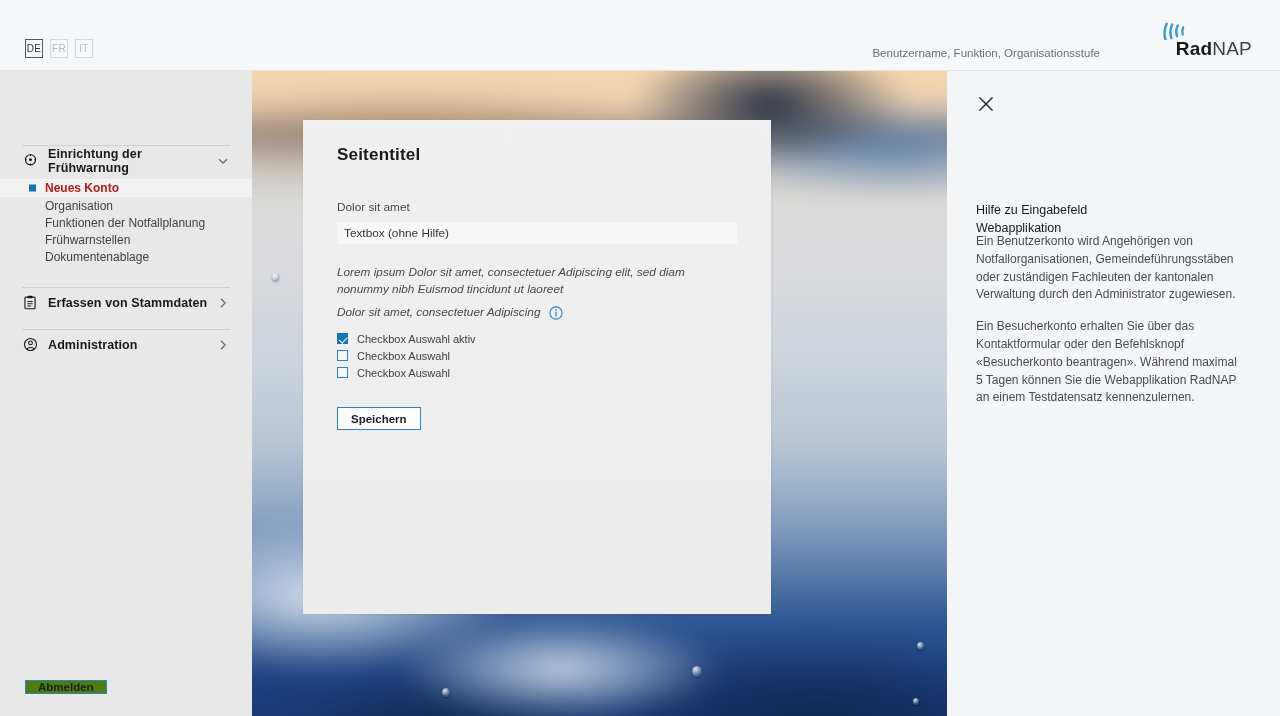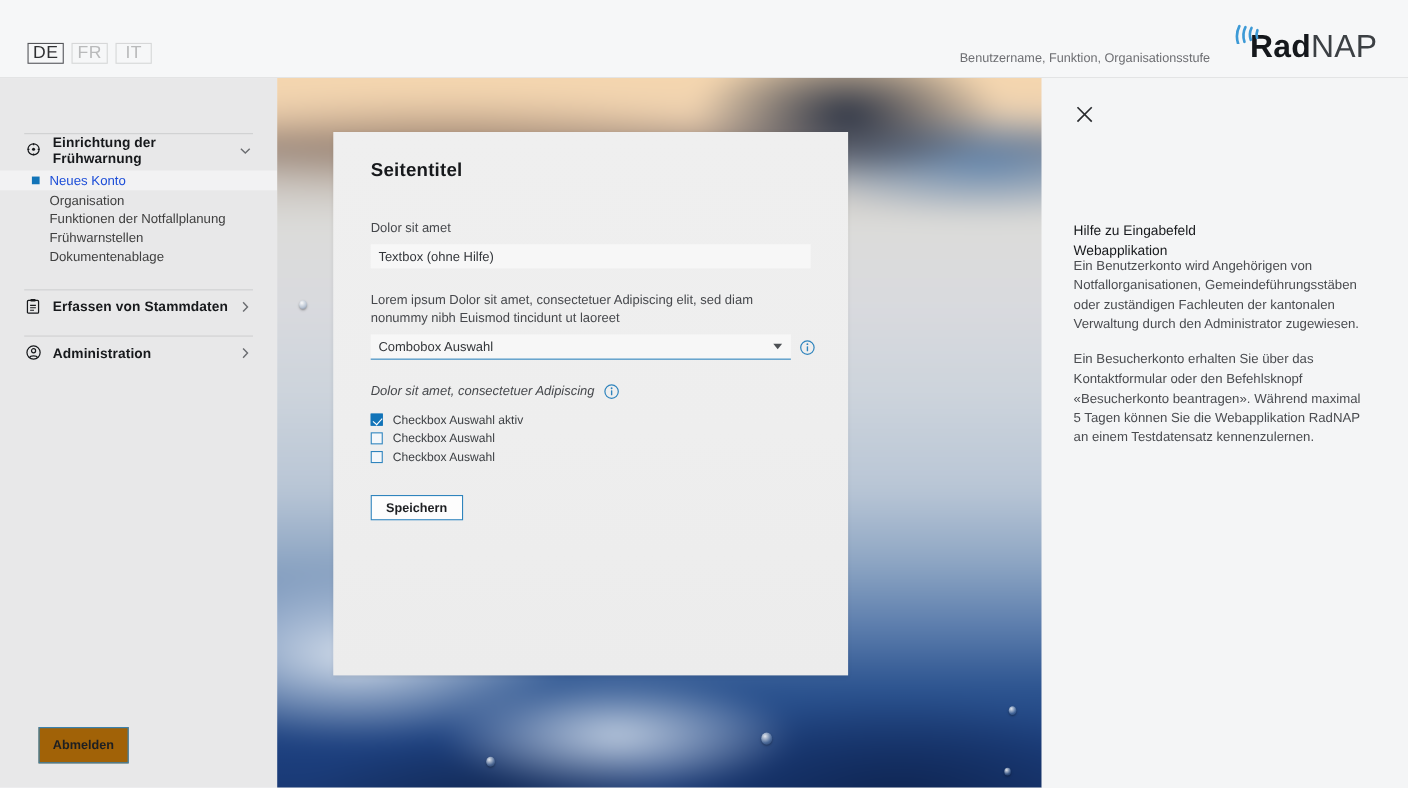--- a/index.html
+++ b/index.html
@@ -15,41 +15,41 @@
     position: absolute; top: 0; left: 0;
     width: 1280px; height: 71px;
     background: #f6f7f8;
     border-bottom: 1px solid #e3e4e5;
   }
   .lang-switch {
     position: absolute; left: 25px; top: 39px;
     display: flex; gap: 7px;
   }
   .lang-btn {
-    width: 33px; height: 19px;
+    width: 18px; height: 19px;
     display: flex; align-items: center; justify-content: center;
-    font-size: 16px; letter-spacing: .3px;
+    font-size: 10px; letter-spacing: .3px;
     border: 1px solid #d6d7d8;
     color: #b9babb; background: transparent;
     cursor: pointer; user-select: none;
   }
   .lang-btn.active { border-color: #55565a; color: #303133; }
 
   .user-info {
     position: absolute; right: 180px; top: 47px;
     font-size: 11.5px; color: #6d6e72;
     white-space: nowrap;
   }
   .logo {
     position: absolute; right: 28px; top: 14px;
     display: flex; align-items: flex-end; height: 46px;
   }
   .logo-wave { position: absolute; left: 2px; top: 0px; }
   .logo-text {
-    font-size: 29px; letter-spacing: .2px; line-height: 1;
+    font-size: 19px; letter-spacing: .2px; line-height: 1;
     margin-left: 22px; margin-bottom: 2px;
   }
   .logo-text .b { font-weight: bold; color: #15181c; }
   .logo-text .n { font-weight: 400; color: #3c4044; }
 
   
   .sidebar {
     position: absolute; left: 0; top: 71px;
     width: 252px; height: 645px;
     background: #e8e8e9;
@@ -81,33 +81,33 @@
   .nav-items { padding: 4px 0 10px 0; }
   .nav-item {
     position: relative;
     height: 17px; display: flex; align-items: center;
     padding-left: 45px;
     font-size: 12px; color: #404040;
     cursor: pointer;
   }
   .nav-item.active {
     background: #f2f2f3;
-    color: #1d4ed8; font-weight: normal;
+    color: #b91c1c; font-weight: bold;
     height: 18px;
   }
   .nav-item .bullet {
     position: absolute; left: 29px; top: 50%;
     transform: translateY(-50%);
     width: 7px; height: 7px; background: #1274b8;
   }
   .logout {
-    position: absolute; left: 35px; bottom: 22px;
-    height: 33px; padding: 0 12px;
+    position: absolute; left: 25px; bottom: 22px;
+    height: 14px; padding: 0 12px;
     display: flex; align-items: center; justify-content: center;
-    background: #a16207; border: 1.5px solid #2f84bd;
+    background: #4d7c0f; border: 1.5px solid #2f84bd;
     font-size: 11.5px; font-weight: bold; color: #1d1f22;
     cursor: pointer;
   }
 
   
   .photo {
     position: absolute; left: 252px; top: 71px;
     width: 695px; height: 645px;
     overflow: hidden;
   }
@@ -269,21 +269,21 @@
           <path d="M24 23 C24 20.5 24.8 18.5 26.5 16.5"></path>
         </g>
       </svg>
     </span>
     <span class="logo-text"><span class="b">Rad</span><span class="n">NAP</span></span>
   </div>
 </div>
 
 <div class="sidebar">
 
-  <div class="nav-group" style="margin-top:50px;">
+  <div class="nav-group" style="margin-top:74px;">
     <div class="nav-head">
       <span class="ico">
         <svg width="15" height="15" viewBox="0 0 16 16">
           <circle cx="8" cy="7.2" r="5.4" fill="none" stroke="#17191c" stroke-width="1.2"></circle>
           <path d="M8 1.4 L8 3.2 M8 11.2 L8 13 M2.2 7.2 L4 7.2 M12 7.2 L13.8 7.2" stroke="#17191c" stroke-width="1.2"></path>
           <circle cx="8" cy="7.2" r="1.5" fill="#17191c"></circle>
         </svg>
       </span>
       <span class="lbl">Einrichtung der Frühwarnung</span>
       <span class="chev">
@@ -370,34 +370,21 @@
     
     <div>
       <div class="f-label">Dolor sit amet</div>
       <div class="f-row">
         <input class="f-input plain" type="text" value="Textbox (ohne Hilfe)" style="">
       </div>
     </div>
 
     
     <div>
-      <div class="f-label" style="width:395px;">Lorem ipsum Dolor sit amet, consectetuer Adipiscing elit, sed diam nonummy nibh Euismod tincidunt ut laoreet</div>
-      <div class="f-row">
-        <div class="combo-wrap">
-          <span class="combo-val">Combobox Auswahl</span>
-          <span class="combo-arrow"></span>
-        </div>
-        <span class="info-ico">
-          <svg width="14" height="14" viewBox="0 0 14 14">
-            <circle cx="7" cy="7" r="6.1" fill="none" stroke="#2f84bd" stroke-width="1.1"></circle>
-            <circle cx="7" cy="3.9" r=".85" fill="#2f84bd"></circle>
-            <rect x="6.4" y="5.7" width="1.25" height="4.7" rx=".5" fill="#2f84bd"></rect>
-          </svg>
-        </span>
-      </div>
+      <div class="f-label" style="width:395px;font-style:italic;">Lorem ipsum Dolor sit amet, consectetuer Adipiscing elit, sed diam nonummy nibh Euismod tincidunt ut laoreet</div>
     </div>
 
     
     <div>
       <div class="cb-head">
         <div class="f-label">Dolor sit amet, consectetuer Adipiscing</div>
         <span class="info-ico" style="margin-left:0;">
           <svg width="14" height="14" viewBox="0 0 14 14">
             <circle cx="7" cy="7" r="6.1" fill="none" stroke="#2f84bd" stroke-width="1.1"></circle>
             <circle cx="7" cy="3.9" r=".85" fill="#2f84bd"></circle>

